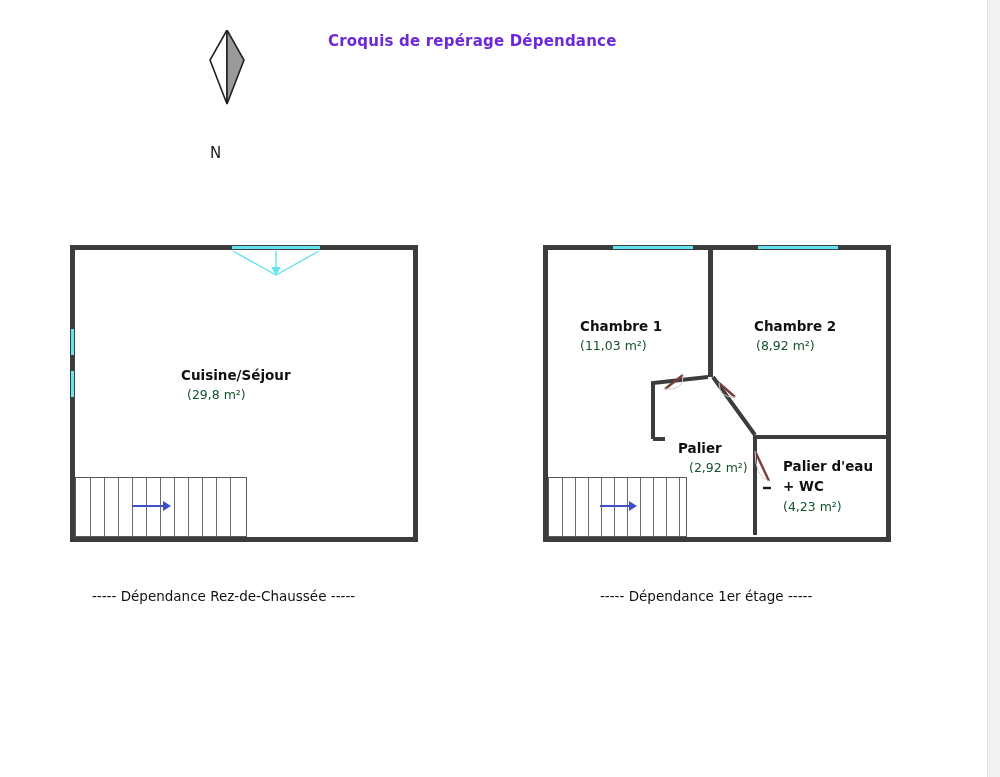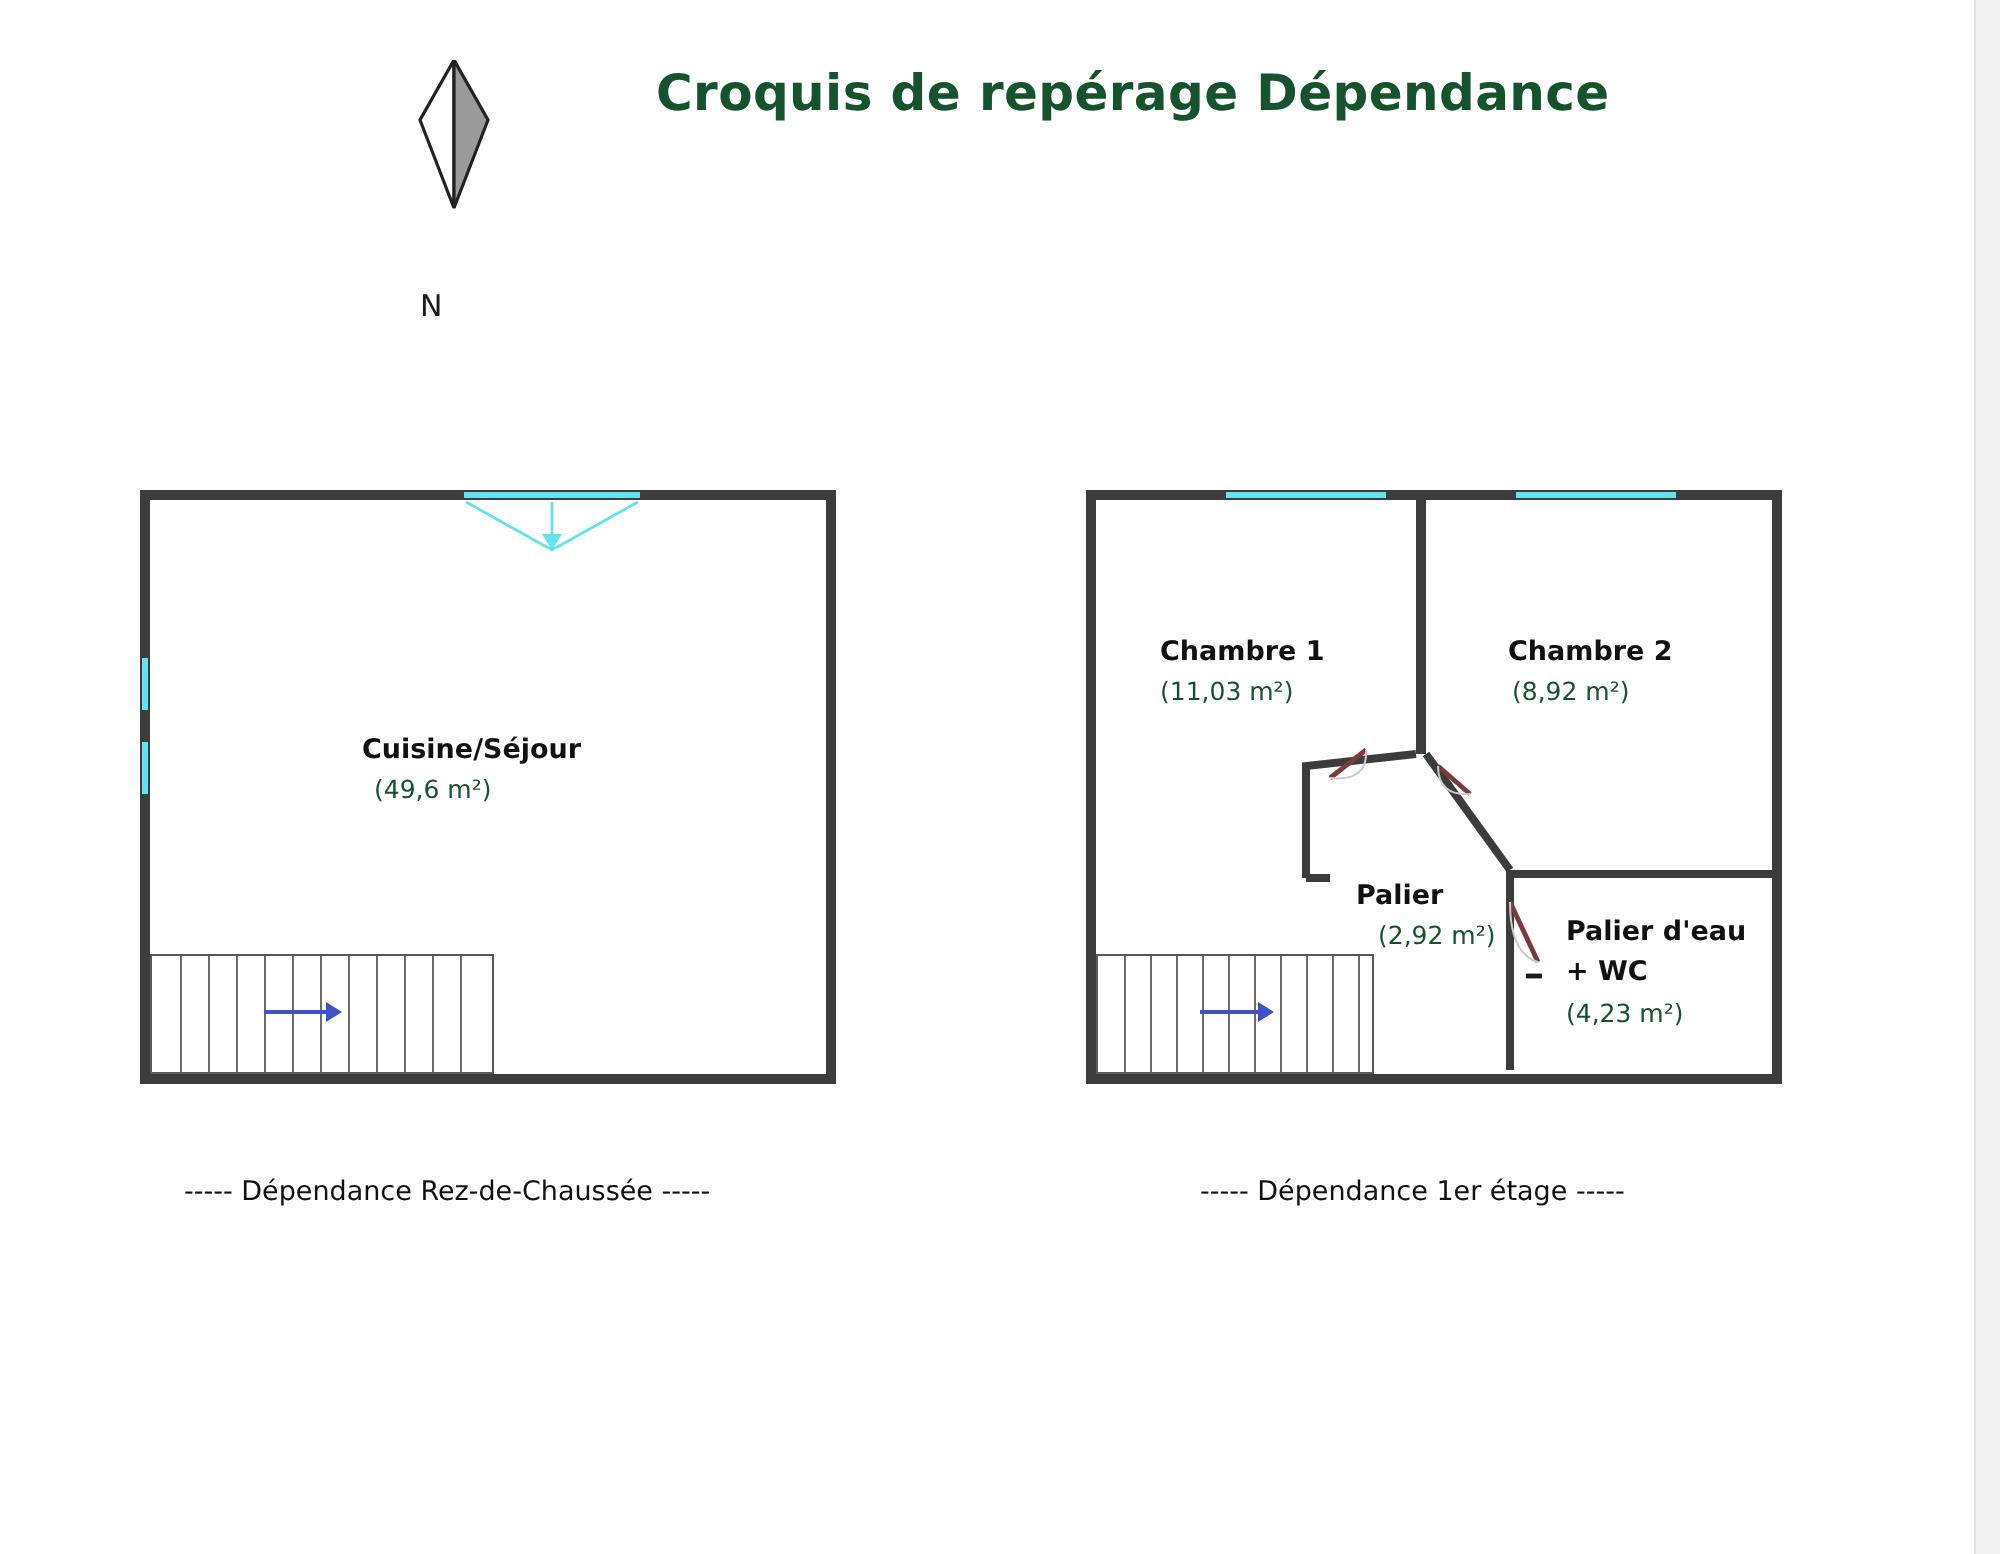--- a/index.html
+++ b/index.html
@@ -27,23 +27,23 @@
     right: 0; top: 0;
     width: 12px;
     height: 777px;
     background: #f2f2f2;
     border-left: 1px solid #e2e2e2;
   }
   .title {
     position: absolute;
     left: 328px;
     top: 32px;
-    font-size: 25px;
+    font-size: 15px;
     font-weight: bold;
-    color: #14532d;
+    color: #6d28d9;
     letter-spacing: 0.2px;
     white-space: nowrap;
   }
   
   .north-wrap {
     position: absolute;
     left: 206px;
     top: 30px;
     width: 40px;
     height: 70px;
@@ -150,21 +150,21 @@
     <div class="opening" style="left:1px; top:84px; width:3px; height:26px;"></div>
     <div class="opening" style="left:1px; top:126px; width:3px; height:26px;"></div>
 
     <svg class="overlay" width="348" height="297">
       <path d="M163 6 L206 30 L249 6" fill="none" stroke="#63e3ef" stroke-width="1.4"></path>
       <path d="M206 6 L206 24" stroke="#63e3ef" stroke-width="1.4"></path>
       <path d="M206 30 L201 22 L211 22 Z" fill="#63e3ef"></path>
     </svg>
 
     <div class="room-name" style="left:111px; top:122px;">Cuisine/Séjour</div>
-    <div class="room-area" style="left:117px; top:142px;">(49,6 m²)</div>
+    <div class="room-area" style="left:117px; top:142px;">(29,8 m²)</div>
 
     <div class="stairs" style="left:5px; top:232px; width:170px; height:58px;">
       <div class="step" style="left:14px;"></div>
       <div class="step" style="left:28px;"></div>
       <div class="step" style="left:42px;"></div>
       <div class="step" style="left:56px;"></div>
       <div class="step" style="left:70px;"></div>
       <div class="step" style="left:84px;"></div>
       <div class="step" style="left:98px;"></div>
       <div class="step" style="left:112px;"></div>

